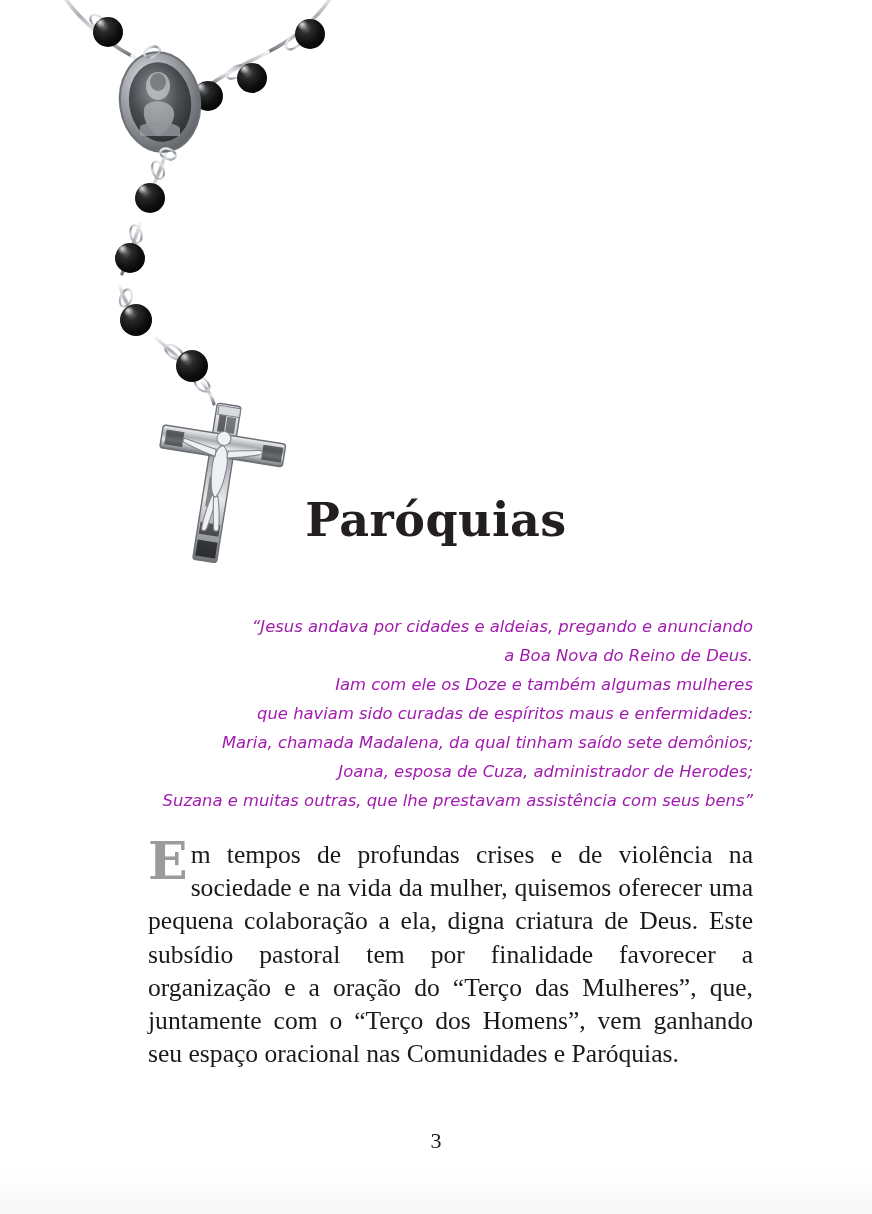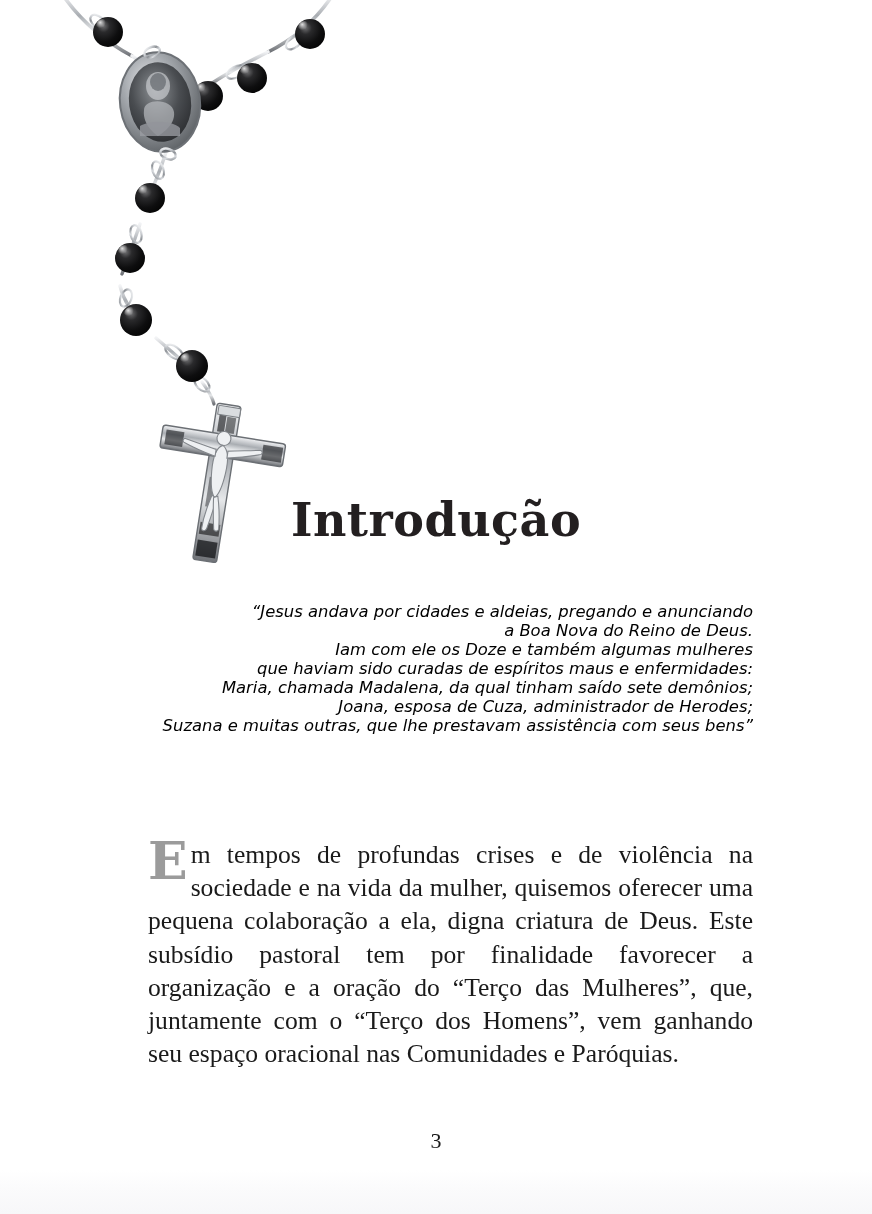--- a/index.html
+++ b/index.html
@@ -57,22 +57,22 @@
   
   .epigraph {
     position: absolute;
     left: 148px;
     top: 583px;
     width: 605px;
     text-align: right;
     font-family: "DejaVu Sans", "Liberation Sans", sans-serif;
     font-style: italic;
     font-size: 16.4px;
-    line-height: 19px;
-    color: #000000;
+    line-height: 29px;
+    color: #a21caf;
     white-space: pre-line;
   }
   .epigraph .ref {
     display: block;
     font-style: normal;
     font-family: "DejaVu Sans", "Liberation Sans", sans-serif;
     font-size: 16.4px;
   }
 
   
@@ -255,21 +255,21 @@
           <path d="M184,464 C194,462 206,460 216,458 C218,458 219,461 217,462 C206,466 194,469 184,471 Z"></path>
           <path d="M175,510 C172,522 170,534 170,544 C170,547 174,547 175,544 C177,534 179,522 180,512 Z"></path>
           <path d="M181,510 C184,520 186,532 187,542 C187,545 183,546 182,543 C180,533 178,521 177,512 Z"></path>
         </g>
 
         <rect x="168" y="420" width="22" height="9" fill="#d9dcdf" stroke="#7d8186" stroke-width="1"></rect>
       </g>
     </svg>
   </div>
 
-  <h1 class="title">Introdução</h1>
+  <h1 class="title">Paróquias</h1>
 
   <div class="epigraph">
     <span>“Jesus andava por cidades e aldeias, pregando e anunciando
 a Boa Nova do Reino de Deus.
 Iam com ele os Doze e também algumas mulheres
 que haviam sido curadas de espíritos maus e enfermidades:
 Maria, chamada Madalena, da qual tinham saído sete demônios;
 Joana, esposa de Cuza, administrador de Herodes;
 Suzana e muitas outras, que lhe prestavam assistência com seus bens”</span>
   </div>

